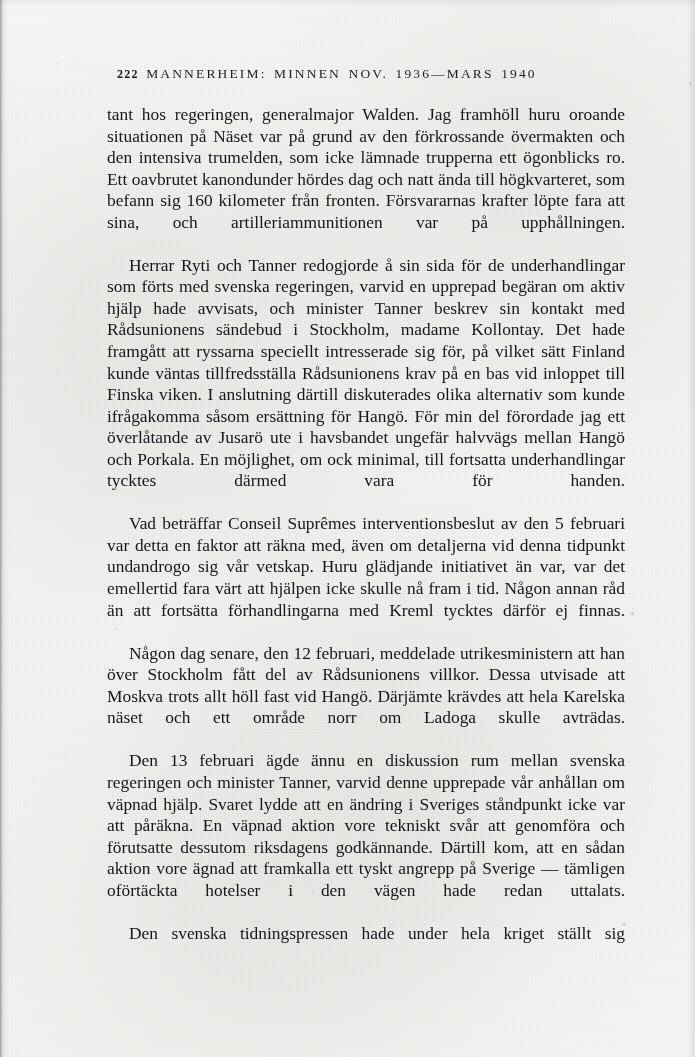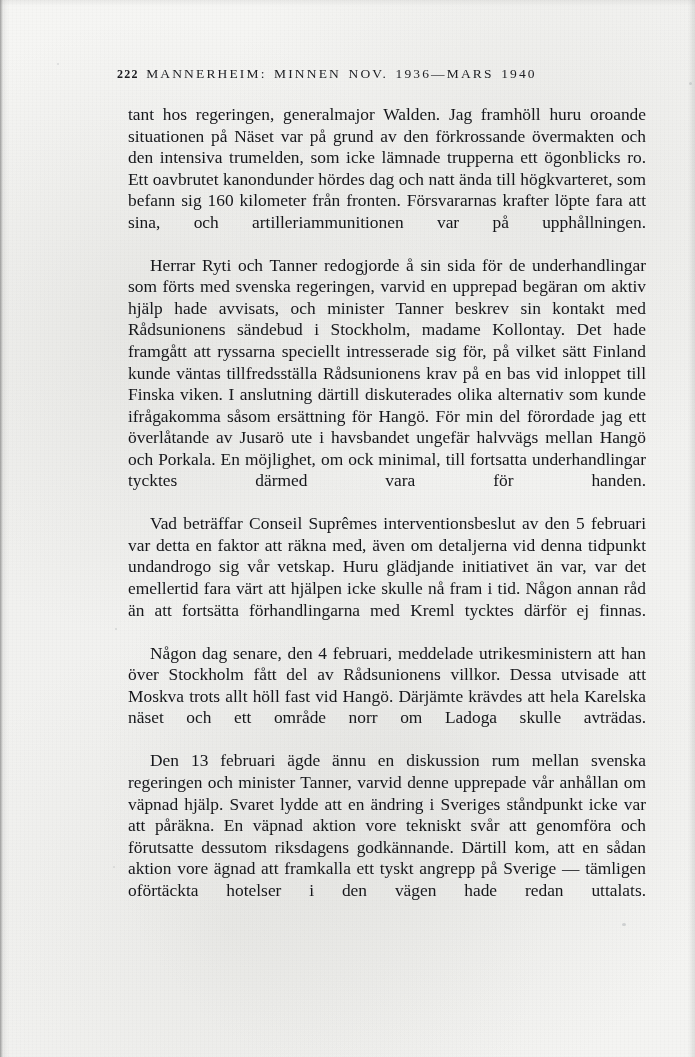--- a/index.html
+++ b/index.html
@@ -56,21 +56,21 @@
     font-size: 12px;
     letter-spacing: 1.2px;
     font-weight: 600;
   }
   .running-head .rh-text {
     font-variant: small-caps;
   }
 
   .textblock {
     position: absolute;
-    left: 128px;
+    left: 107px;
     top: 104px;
     width: 518px;
   }
 
   p.para {
     margin: 0;
     font-size: 17.4px;
     line-height: 21.55px;
     text-align: justify;
     text-justify: inter-word;
@@ -105,22 +105,23 @@
 
   <div class="running-head">
     <span class="folio">222</span>
     <span class="rh-text">MANNERHEIM: MINNEN NOV. 1936—MARS 1940</span>
   </div>
 
   <div class="textblock">
     <p class="para no-indent">tant hos regeringen, generalmajor Walden. Jag framhöll huru oroande situationen på Näset var på grund av den förkrossande övermakten och den intensiva trumelden, som icke lämnade trupperna ett ögonblicks ro. Ett oavbrutet kanondunder hördes dag och natt ända till högkvarteret, som befann sig 160 kilometer från fronten. Försvararnas krafter löpte fara att sina, och artilleriammunitionen var på upphållningen.</p>
     <p class="para">Herrar Ryti och Tanner redogjorde å sin sida för de underhandlingar som förts med svenska regeringen, varvid en upprepad begäran om aktiv hjälp hade avvisats, och minister Tanner beskrev sin kontakt med Rådsunionens sändebud i Stockholm, madame Kollontay. Det hade framgått att ryssarna speciellt intresserade sig för, på vilket sätt Finland kunde väntas tillfredsställa Rådsunionens krav på en bas vid inloppet till Finska viken. I anslutning därtill diskuterades olika alternativ som kunde ifrågakomma såsom ersättning för Hangö. För min del förordade jag ett överlåtande av Jusarö ute i havsbandet ungefär halvvägs mellan Hangö och Porkala. En möjlighet, om ock minimal, till fortsatta underhandlingar tycktes därmed vara för handen.</p>
     <p class="para">Vad beträffar Conseil Suprêmes interventionsbeslut av den 5 februari var detta en faktor att räkna med, även om detaljerna vid denna tidpunkt undandrogo sig vår vetskap. Huru glädjande initiativet än var, var det emellertid fara värt att hjälpen icke skulle nå fram i tid. Någon annan råd än att fortsätta förhandlingarna med Kreml tycktes därför ej finnas.</p>
-    <p class="para">Någon dag senare, den 4 februari, meddelade utrikesministern att han över Stockholm fått del av Rådsunionens villkor. Dessa utvisade att Moskva trots allt höll fast vid Hangö. Därjämte krävdes att hela Karelska näset och ett område norr om Ladoga skulle avträdas.</p>
+    <p class="para">Någon dag senare, den 12 februari, meddelade utrikesministern att han över Stockholm fått del av Rådsunionens villkor. Dessa utvisade att Moskva trots allt höll fast vid Hangö. Därjämte krävdes att hela Karelska näset och ett område norr om Ladoga skulle avträdas.</p>
     <p class="para">Den 13 februari ägde ännu en diskussion rum mellan svenska regeringen och minister Tanner, varvid denne upprepade vår anhållan om väpnad hjälp. Svaret lydde att en ändring i Sveriges ståndpunkt icke var att påräkna. En väpnad aktion vore tekniskt svår att genomföra och förutsatte dessutom riksdagens godkännande. Därtill kom, att en sådan aktion vore ägnad att framkalla ett tyskt angrepp på Sverige — tämligen oförtäckta hotelser i den vägen hade redan uttalats.</p>
+    <p class="para">Den svenska tidningspressen hade under hela kriget ställt sig</p>
   </div>
 
   <span class="speck" style="left:631px; top:612px; width:3px; height:3px;"></span>
   <span class="speck" style="left:115px; top:628px; width:2px; height:2px; opacity:.35;"></span>
   <span class="speck" style="left:113px; top:866px; width:2px; height:2px; opacity:.3;"></span>
   <span class="speck" style="left:366px; top:452px; width:2px; height:2px; opacity:.3;"></span>
   <span class="speck" style="left:312px; top:892px; width:2px; height:2px; opacity:.28;"></span>
   <span class="speck" style="left:57px; top:63px; width:2px; height:2px; opacity:.3;"></span>
   <span class="speck" style="left:689px; top:82px; width:3px; height:3px; opacity:.35;"></span>
   <span class="speck" style="left:622px; top:923px; width:4px; height:3px; opacity:.4;"></span>

